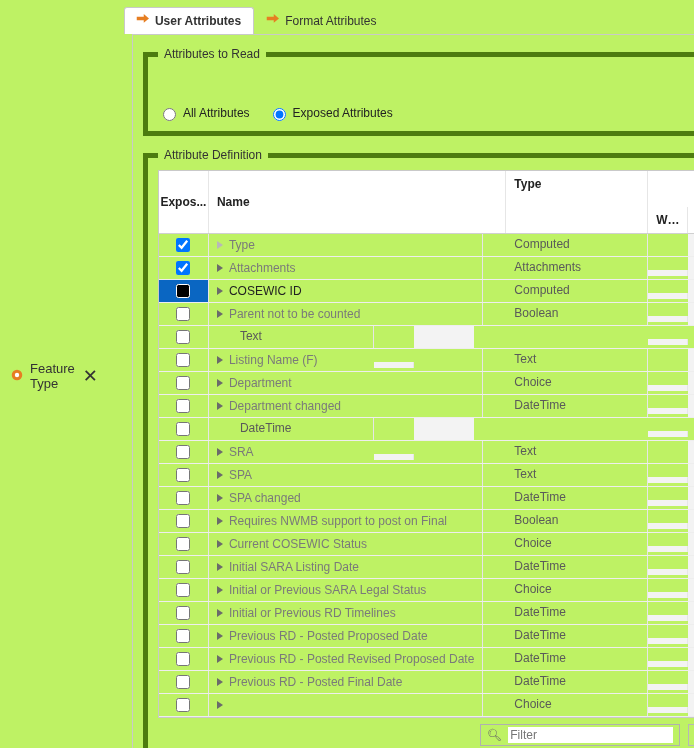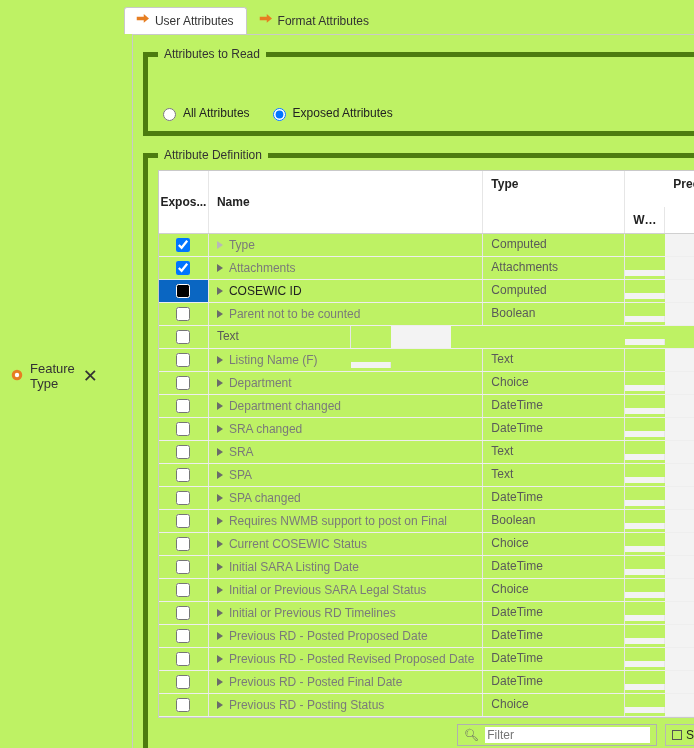--- a/index.html
+++ b/index.html
@@ -5,21 +5,21 @@
   * { box-sizing: border-box; }
   html, body { margin:0; padding:0; font-family: "Segoe UI", Tahoma, Arial, sans-serif; font-size:12px; color:#222; background:#fff; }
   .window { width:694px; height:748px; background:#bef264; position:relative; display:flex; flex-direction:row; }
   .titlebar { display:flex; align-items:center; justify-content:space-between; padding:6px 10px 2px 10px; }
   .titlebar .title { display:flex; align-items:center; gap:6px; font-size:13px; color:#333;}
   .close-x { font-size:18px; font-weight:300; padding:2px 8px; color:#333; cursor:default;}
 
   .tabs-wrap { padding:6px 8px 0 8px; }
   .tab-strip { display:flex; align-items:flex-end; border-bottom:1px solid transparent; position:relative; z-index:2;}
   .tab { display:flex; align-items:center; gap:6px; padding:6px 12px 6px 10px; border:1px solid transparent; border-bottom:none; color:#333; background:transparent; position:relative; top:1px;}
-  .tab.active { border-color:#c9c9c9; background:#fff; border-top-left-radius:3px; border-top-right-radius:3px;}
+  .tab.active { border-color:#c9c9c9; background:#fff; border-top-left-radius:3px; border-top-right-radius:3px;font-weight:bold;}
   .tab .icon { display:inline-flex; }
 
   .panel { margin:0 8px 8px 8px; border:1px solid #c9c9c9; border-top-left-radius:0; padding:8px 10px 12px 10px; flex:1; display:flex; flex-direction:column; position:relative; z-index:1;}
 
   fieldset.group { border:5px solid #4d7c0f; margin:4px 0 8px 0; padding:8px 10px 10px 10px; }
   fieldset.group > legend { padding:0 6px; font-size:12px; color:#333; }
   fieldset.group.flex { flex:1; display:flex; flex-direction:column; min-height:0;}
 
   .radio-row { display:flex; align-items:center; gap:18px;margin-top:36px; }
   .radio-row label { display:flex; align-items:center; gap:4px; }
@@ -35,21 +35,21 @@
   .col-prec   { flex:0 0 60px; border-right:none;}
 
   .rows { overflow:hidden; flex:1;}
   .row { display:flex; border-bottom:1px solid #eee; height:23px; align-items:stretch;}
   .row .col { padding:3px 8px; font-size:12px;}
   .row .col-name { color:#7a7a7a; }
   .row.selected .col-name { color:#222; }
   .row.selected .col-expose { background:#0a66c2; }
   .row.selected .col-expose input[type=checkbox]{ accent-color:#fff; filter: invert(1) hue-rotate(180deg) brightness(2);}
   .row.disabled .col-width, .row .col-width, .row .col-prec { background:#f3f3f3;}
-  .row .col-type { color:#5a5a5a; }
+  .row .col-type { color:#5a5a5a;margin-left:23px; }
   .tri { width:0; height:0; border-top:4px solid transparent; border-bottom:4px solid transparent; border-left:6px solid #6b6b6b; display:inline-block;}
   .tri.open { border-left-color:#b8b8b8;}
   input[type=checkbox]{ width:14px; height:14px; margin:0;}
 
   .scroll-col { flex:0 0 16px; background:#f1f1f1; border-left:1px solid #d0d0d0; position:relative;}
   .scroll-thumb { position:absolute; left:2px; right:2px; top:2px; height:180px; background:#c6c6c6;}
   .scroll-down { position:absolute; left:0; right:0; bottom:0; height:16px; display:flex; align-items:center; justify-content:center; color:#666; font-size:10px;}
 
   .filter-row { display:flex; align-items:center; gap:8px; margin-top:6px; justify-content:flex-end;}
   .filter-box { display:flex; align-items:center; border:1px solid #b0b0b0; height:22px; padding:0 6px; width:200px; gap:6px;}
@@ -220,24 +220,20 @@
                     <span>Department changed</span>
                   </div>
                   <div class="col col-type">DateTime</div>
                   <div class="col col-width"></div>
                   <div class="col col-prec"></div>
                 </div>
                 <div class="row">
                   <div class="col col-expose">
                     <input type="checkbox" style="">
                   </div>
-                  <div class="col col-name">
-                    <span class="tri"></span>
-                    <span>SRA changed</span>
-                  </div>
                   <div class="col col-type">DateTime</div>
                   <div class="col col-width"></div>
                   <div class="col col-prec"></div>
                 </div>
                 <div class="row">
                   <div class="col col-expose">
                     <input type="checkbox" style="">
                   </div>
                   <div class="col col-name">
                     <span class="tri"></span>
@@ -366,21 +362,20 @@
                   <div class="col col-type">DateTime</div>
                   <div class="col col-width"></div>
                   <div class="col col-prec"></div>
                 </div>
                 <div class="row">
                   <div class="col col-expose">
                     <input type="checkbox" style="">
                   </div>
                   <div class="col col-name">
                     <span class="tri"></span>
-                    <span>Previous RD - Posting Status</span>
                   </div>
                   <div class="col col-type">Choice</div>
                   <div class="col col-width"></div>
                   <div class="col col-prec"></div>
                 </div>
               </div>
           </div>
           <div class="scroll-col">
             <div class="scroll-thumb"></div>
             <div class="scroll-down">▾</div>

